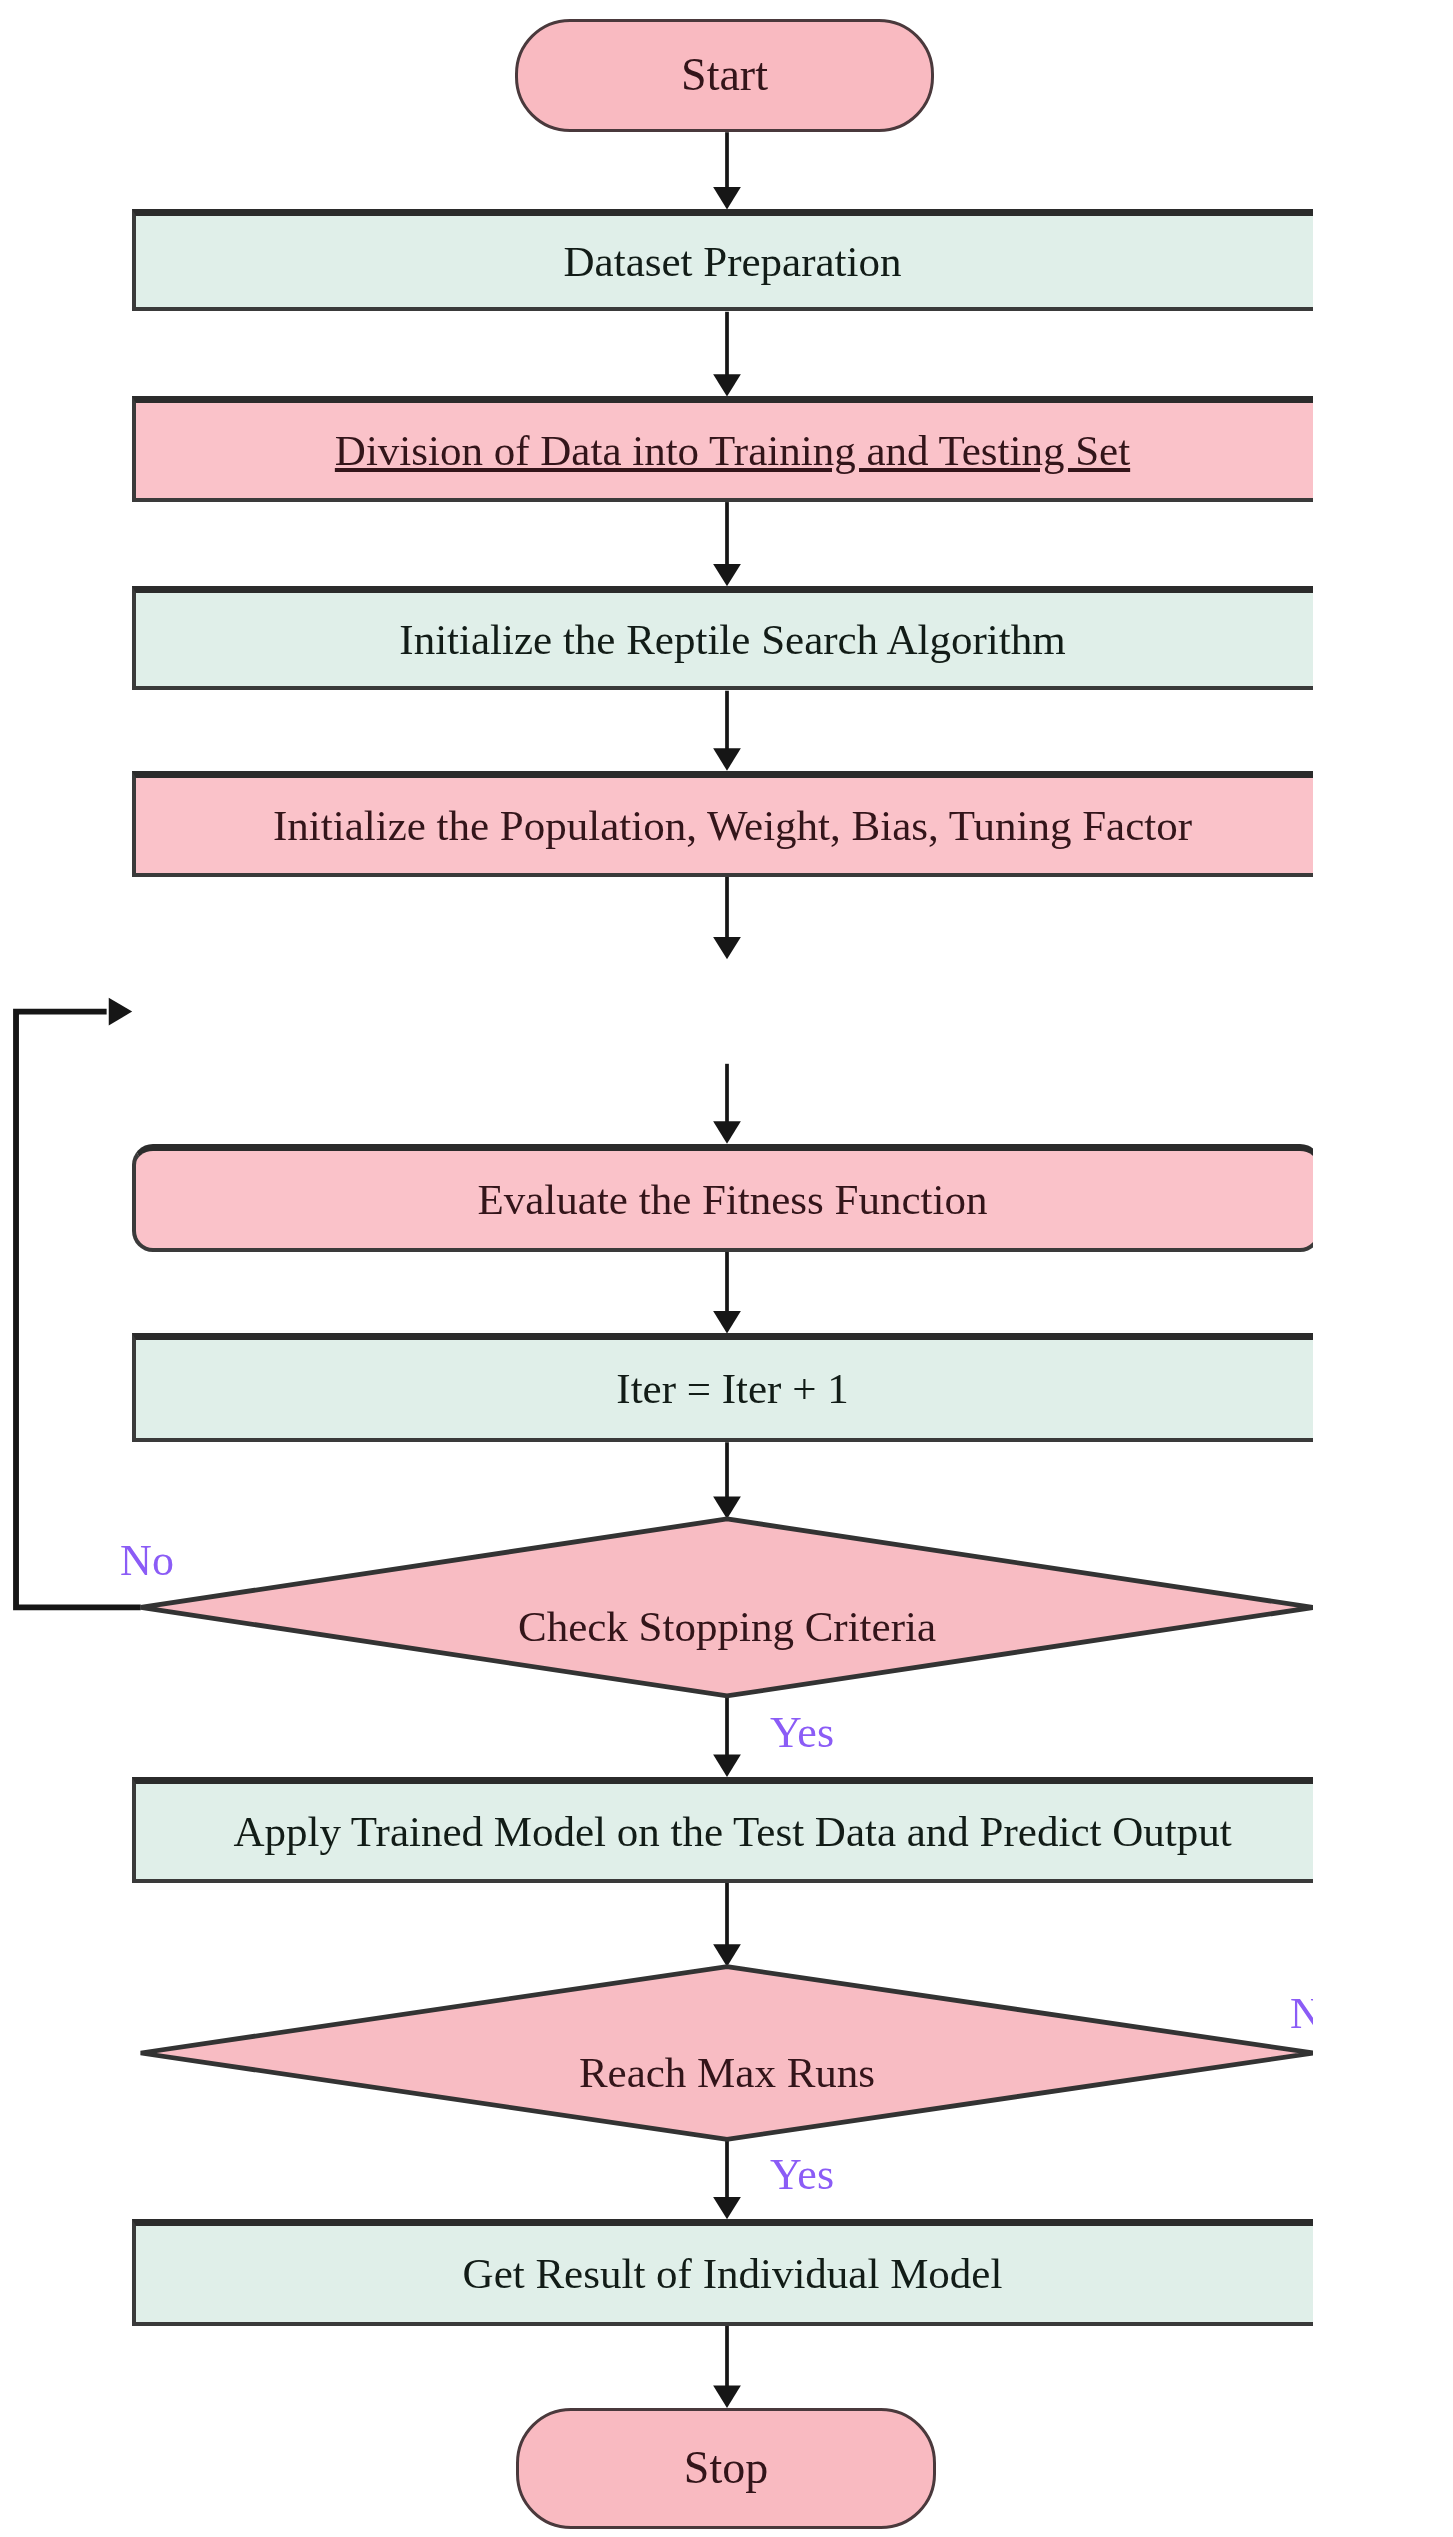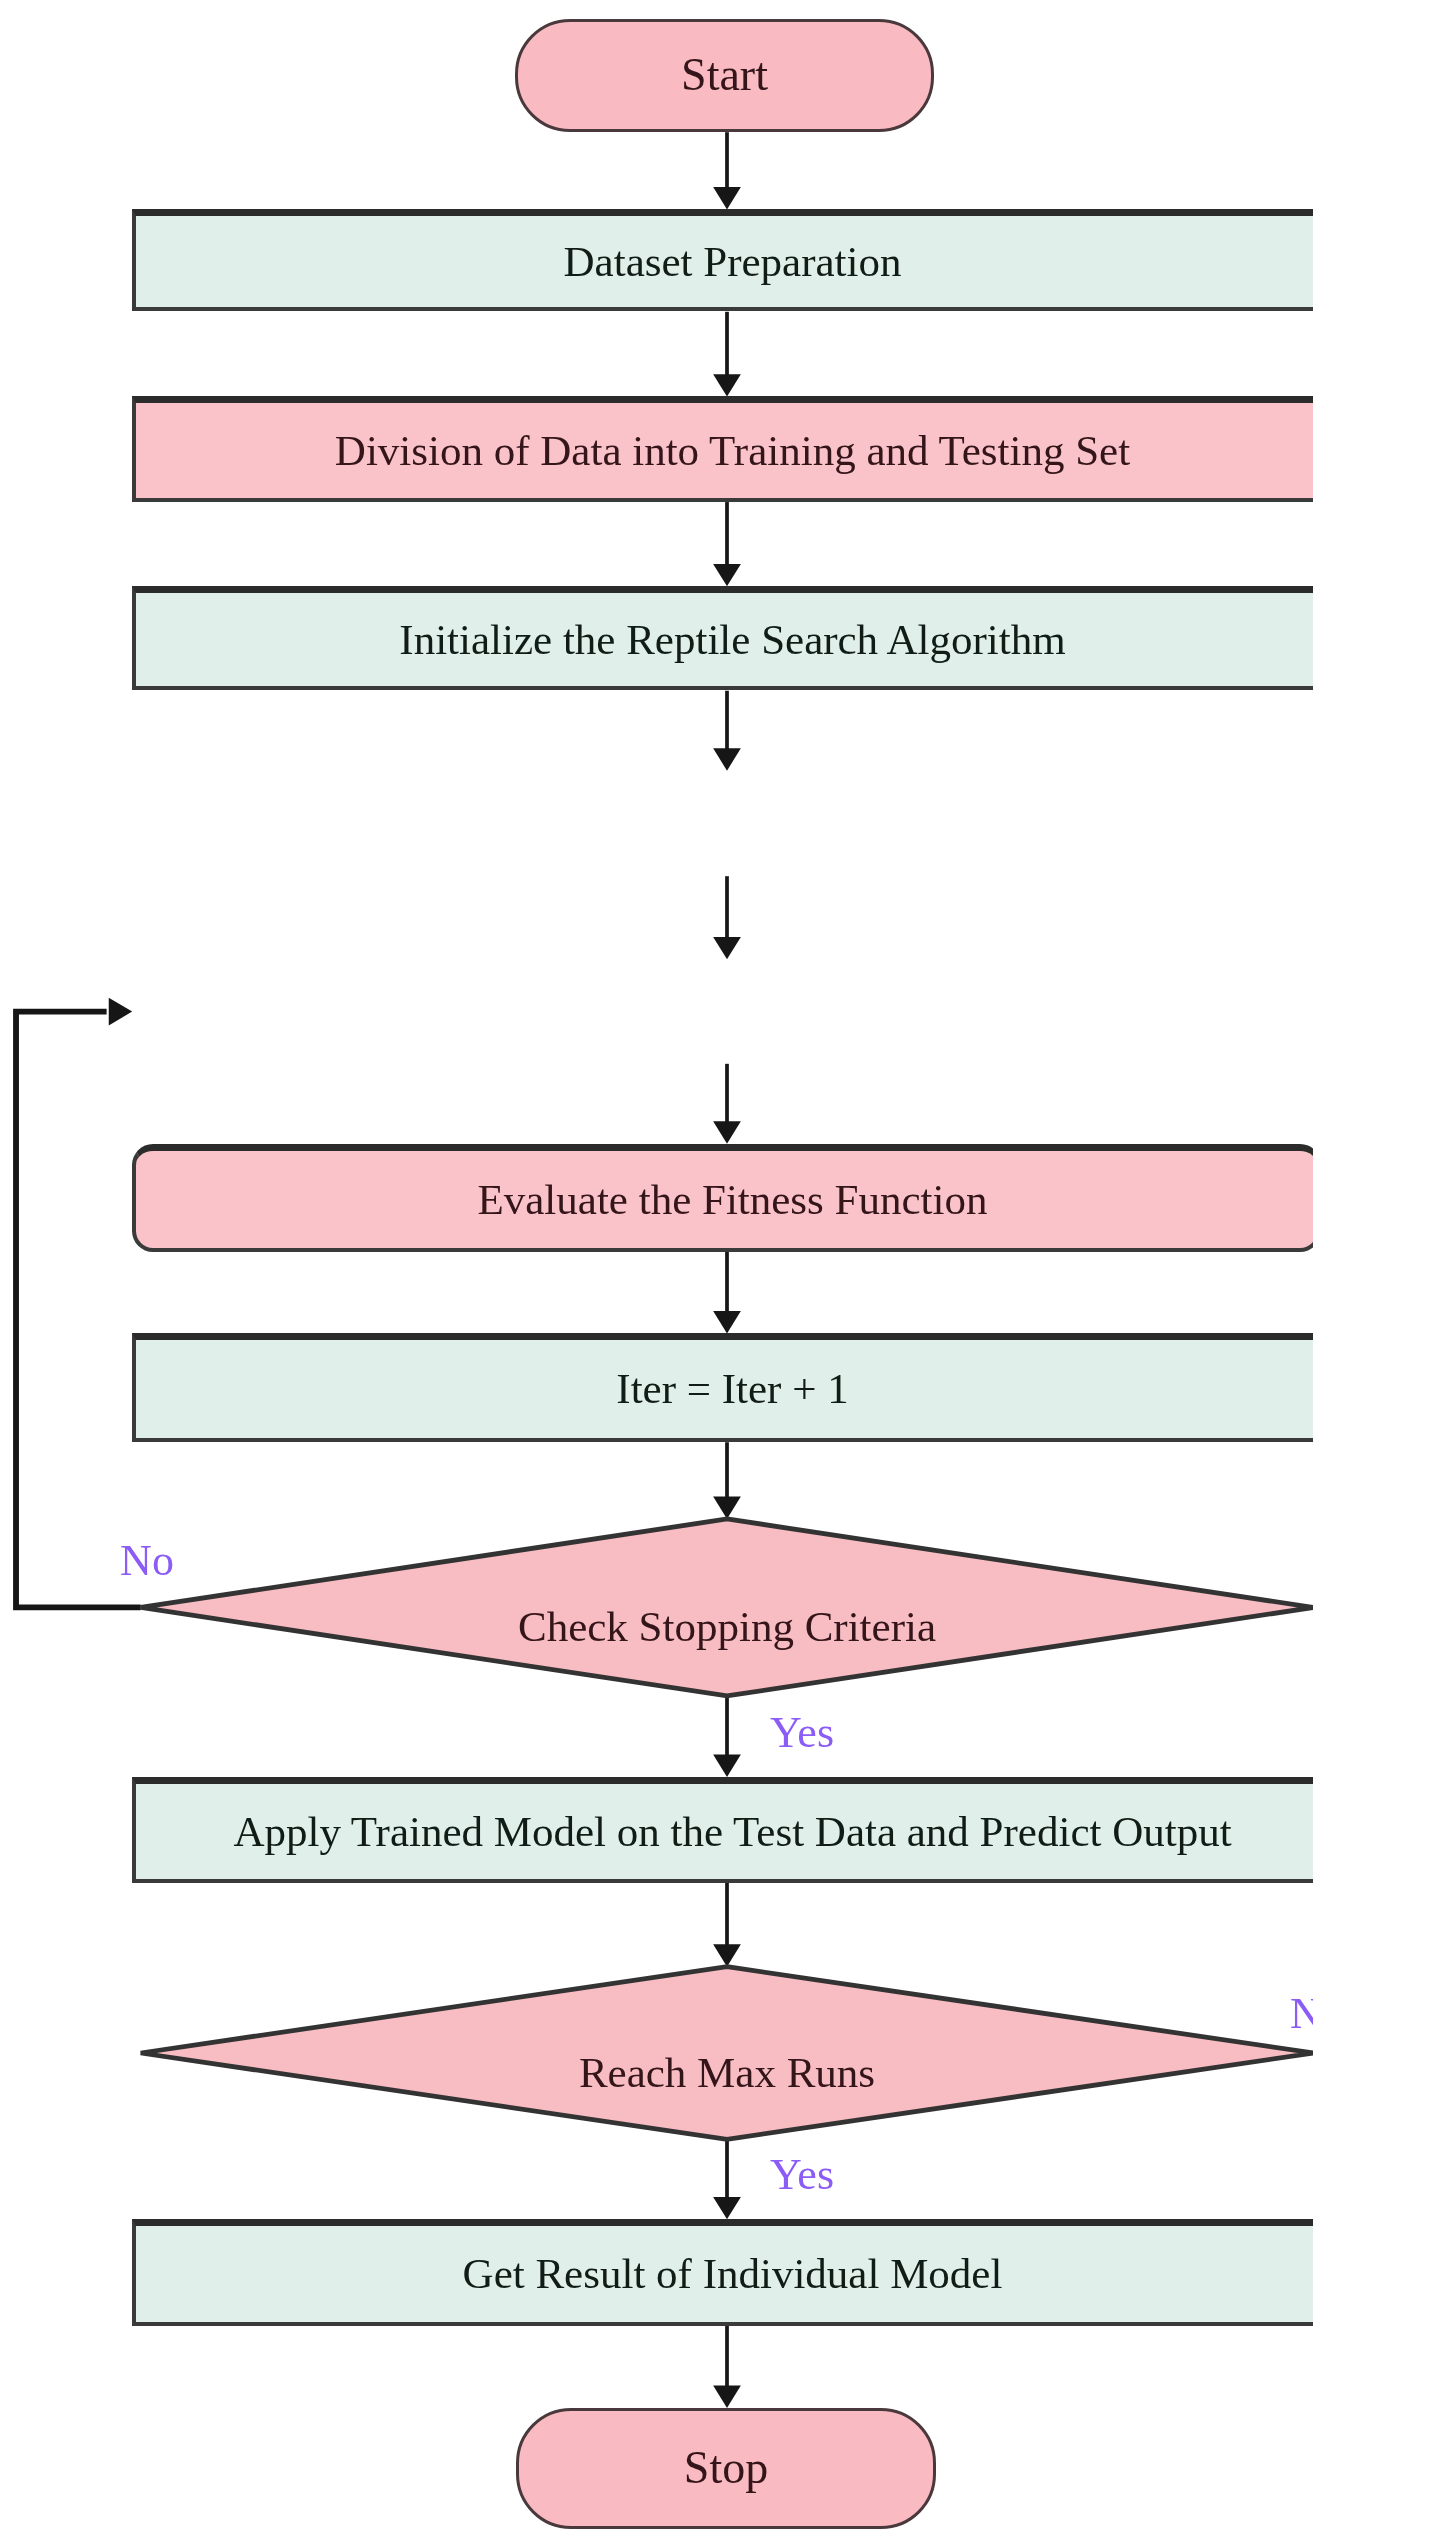--- a/index.html
+++ b/index.html
@@ -107,28 +107,31 @@
   </svg>
 
   <div class="node terminator" style="left:515px; top:19px; width:419px; height:113px;">
     <span>Start</span>
   </div>
 
   <div class="node rect mint" style="top:209px; height:102px;">
     <span>Dataset Preparation</span>
   </div>
 
-  <div class="node rect pink" style="top:396px; height:106px;">
+  <div class="node rect pink" style="top:396px; height:106px;text-decoration:underline;">
     <span>Division of Data into Training and Testing Set</span>
   </div>
 
   <div class="node rect mint" style="top:586px; height:104px;">
     <span>Initialize the Reptile Search Algorithm</span>
   </div>
 
+  <div class="node rect pink" style="top:771px; height:106px;">
+    <span>Initialize the Population, Weight, Bias, Tuning Factor</span>
+  </div>
 
 
   <div class="node rect pink" style="top:1144px; height:108px;border-radius:21px;">
     <span>Evaluate the Fitness Function</span>
   </div>
 
   <div class="node rect mint" style="top:1333px; height:109px;">
     <span>Iter = Iter + 1</span>
   </div>
 

